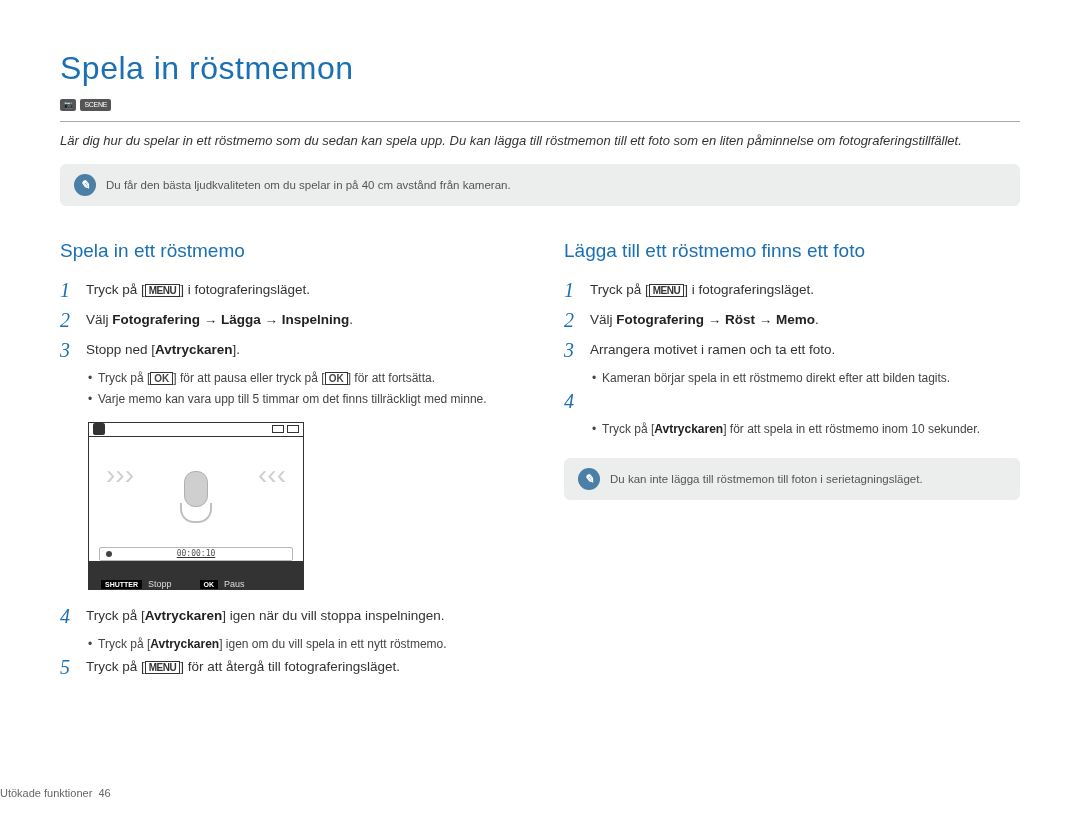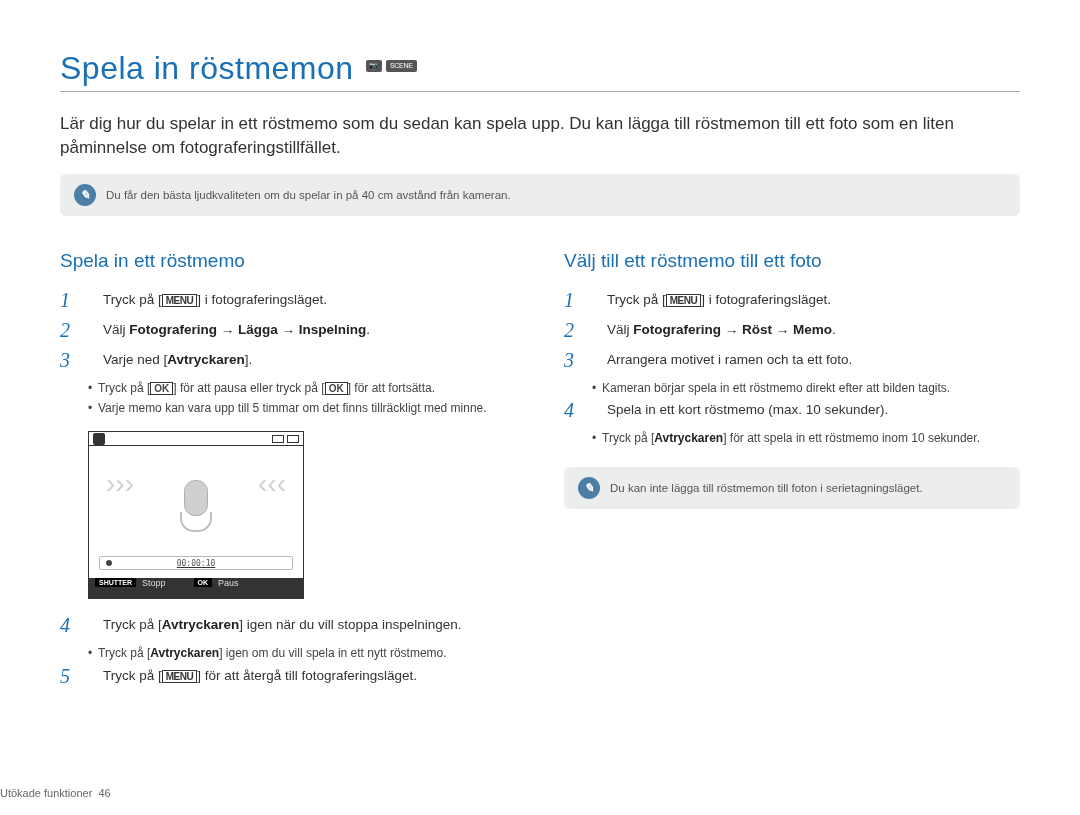--- a/index.html
+++ b/index.html
@@ -6,25 +6,25 @@
   body {
     font-family: Arial, Helvetica, sans-serif;
     background: #fff;
     color: #333;
     width: 1080px;
     height: 815px;
     position: relative;
     padding: 50px 60px 30px 60px;
     font-size: 14px;
   }
-  .title-row { display: flex; align-items: center; gap: 12px; border-bottom: 1px solid #aaa; padding-bottom: 4px; }
+  .title-row { display: flex; align-items: flex-start; gap: 12px; border-bottom: 1px solid #aaa; padding-bottom: 4px; flex-direction: column; }
   .page-title { color: #1a6fb5; font-size: 32px; font-weight: 400; letter-spacing: 0.5px; }
   .mode-icons { display: flex; gap: 4px; margin-bottom: 6px; }
   .mode-icons span { display:inline-block; background:#555; color:#fff; font-size:7px; padding:2px 4px; border-radius:2px; letter-spacing: -0.3px;}
-  .intro { margin-top: 20px; font-size: 17px; line-height: 1.4; color: #333; }
+  .intro { margin-top: 10px; font-size: 13px; line-height: 1.4; color: #333; font-style: italic; }
   .note-box {
     margin-top: 14px;
     background: #eceded;
     border-radius: 6px;
     padding: 10px 14px;
     display: flex;
     gap: 10px;
     align-items: center;
     font-size: 11.5px;
     color: #555;
@@ -34,21 +34,21 @@
     background: #4b7fa6; color: #fff;
     display:flex; align-items:center; justify-content:center;
     font-style: italic; font-size: 12px; font-weight: bold;
     flex-shrink:0;
   }
   .columns { display: flex; gap: 48px; margin-top: 34px; }
   .col { flex: 1; }
   .section-title { color: #1a6fb5; font-size: 19px; font-weight: 400; margin-bottom: 18px; }
   .step { display: flex; gap: 8px; margin-bottom: 10px; align-items:flex-start;}
   .step-num { color: #1a6fb5; font-style: italic; font-family: Georgia, serif; font-size: 20px; width: 18px; flex-shrink:0; line-height:1;}
-  .step-body { font-size: 13.5px; line-height: 1.45; margin-left: 17px; }
+  .step-body { font-size: 13.5px; line-height: 1.45; }
   .menu-key { border:1px solid #333; padding: 0 3px; font-size: 10px; font-weight: bold; letter-spacing: -0.5px;}
   .ok-key { border:1px solid #333; padding: 0 3px; font-weight:bold; font-size: 10px;}
   .sub-bullets { list-style: none; margin: 6px 0 0 28px; }
   .sub-bullets li { font-size: 12px; color:#444; position:relative; padding-left: 10px; margin-bottom:4px; line-height:1.4;}
   .sub-bullets li::before { content:"•"; position:absolute; left:0; top:0; }
   b { font-weight: bold; color:#222;}
 
   
   .camera-screen {
     width: 216px; height: 168px; border:1px solid #333; margin: 14px 0 16px 28px;
@@ -68,21 +68,21 @@
   }
   .mic-big::after{
     content:""; position:absolute; bottom:8px; left:50%; transform:translateX(-50%);
     width:28px; height:18px; border:2px solid #c0c0c0; border-top:none; border-radius:0 0 14px 14px;
   }
   .mic-waves { position:absolute; width:180px; display:flex; justify-content:space-between; top:36px;}
   .mic-waves span{ color:#cfcfcf; font-size:28px;}
   .rec-bar { position:absolute; bottom:28px; left:10px; right:10px; height:14px; border:1px solid #b8b8b8; border-radius:2px; display:flex; align-items:center; justify-content:center; padding:0 4px;text-decoration:underline;}
   .rec-bar .dot{width:6px;height:6px;background:#444;border-radius:50%; position:absolute; left:6px;}
   .rec-bar .time{font-size:8px; font-family: monospace; color:#555;}
-  .cs-bottom { position:absolute; bottom:0; left:0; right:0; height:20px; background:#333; display:flex; align-items:flex-start; padding:0 6px; gap:6px; font-size:9px; color:#ddd;}
+  .cs-bottom { position:absolute; bottom:0; left:0; right:0; height:28px; background:#333; display:flex; align-items:flex-end; padding:0 12px; gap:6px; font-size:9px; color:#ddd;}
   .cs-bottom .lbl { background:#000; color:#fff; padding:1px 4px; font-size:7px; font-weight:bold;}
 
   .footer { position:absolute; bottom: 16px; left:0; right:0; font-size: 11px; color:#666;}
 </style>
 </head>
 <body>
 
 <div class="title-row">
   <h1 class="page-title">Spela in röstmemon</h1>
   <div class="mode-icons">
@@ -113,21 +113,21 @@
     <div class="step">
       <span class="step-num">2</span>
       <div class="step-body">
         <span>Välj </span><b>Fotografering → Lägga → Inspelning</b><span>.</span>
       </div>
     </div>
 
     <div class="step">
       <span class="step-num">3</span>
       <div class="step-body">
-        <span>Varje ned [</span><b>Avtryckaren</b><span>].</span>
+        <span>Stopp ned [</span><b>Avtryckaren</b><span>].</span>
       </div>
     </div>
     <ul class="sub-bullets">
       <li>
         <span>Tryck på [</span><span class="ok-key">OK</span><span>] för att pausa eller tryck på [</span><span class="ok-key">OK</span><span>] för att fortsätta.</span>
       </li>
       <li>Varje memo kan vara upp till 5 timmar om det finns tillräckligt med minne.</li>
     </ul>
 
     <div class="camera-screen">
@@ -171,21 +171,21 @@
 
     <div class="step">
       <span class="step-num">5</span>
       <div class="step-body">
         <span>Tryck på [</span><span class="menu-key">MENU</span><span>] för att återgå till fotograferingsläget.</span>
       </div>
     </div>
   </div>
 
   <div class="col">
-    <h2 class="section-title">Välj till ett röstmemo till ett foto</h2>
+    <h2 class="section-title">Lägga till ett röstmemo finns ett foto</h2>
 
     <div class="step">
       <span class="step-num">1</span>
       <div class="step-body">
         <span>Tryck på [</span><span class="menu-key">MENU</span><span>] i fotograferingsläget.</span>
       </div>
     </div>
 
     <div class="step">
       <span class="step-num">2</span>
@@ -197,21 +197,20 @@
     <div class="step">
       <span class="step-num">3</span>
       <div class="step-body">Arrangera motivet i ramen och ta ett foto.</div>
     </div>
     <ul class="sub-bullets">
       <li>Kameran börjar spela in ett röstmemo direkt efter att bilden tagits.</li>
     </ul>
 
     <div class="step">
       <span class="step-num">4</span>
-      <div class="step-body">Spela in ett kort röstmemo (max. 10 sekunder).</div>
     </div>
     <ul class="sub-bullets">
       <li>
         <span>Tryck på [</span><b>Avtryckaren</b><span>] för att spela in ett röstmemo inom 10 sekunder.</span>
       </li>
     </ul>
 
     <div class="note-box" style="margin-top:20px;">
       <span class="note-icon">✎</span>
       <span>Du kan inte lägga till röstmemon till foton i serietagningsläget.</span>

